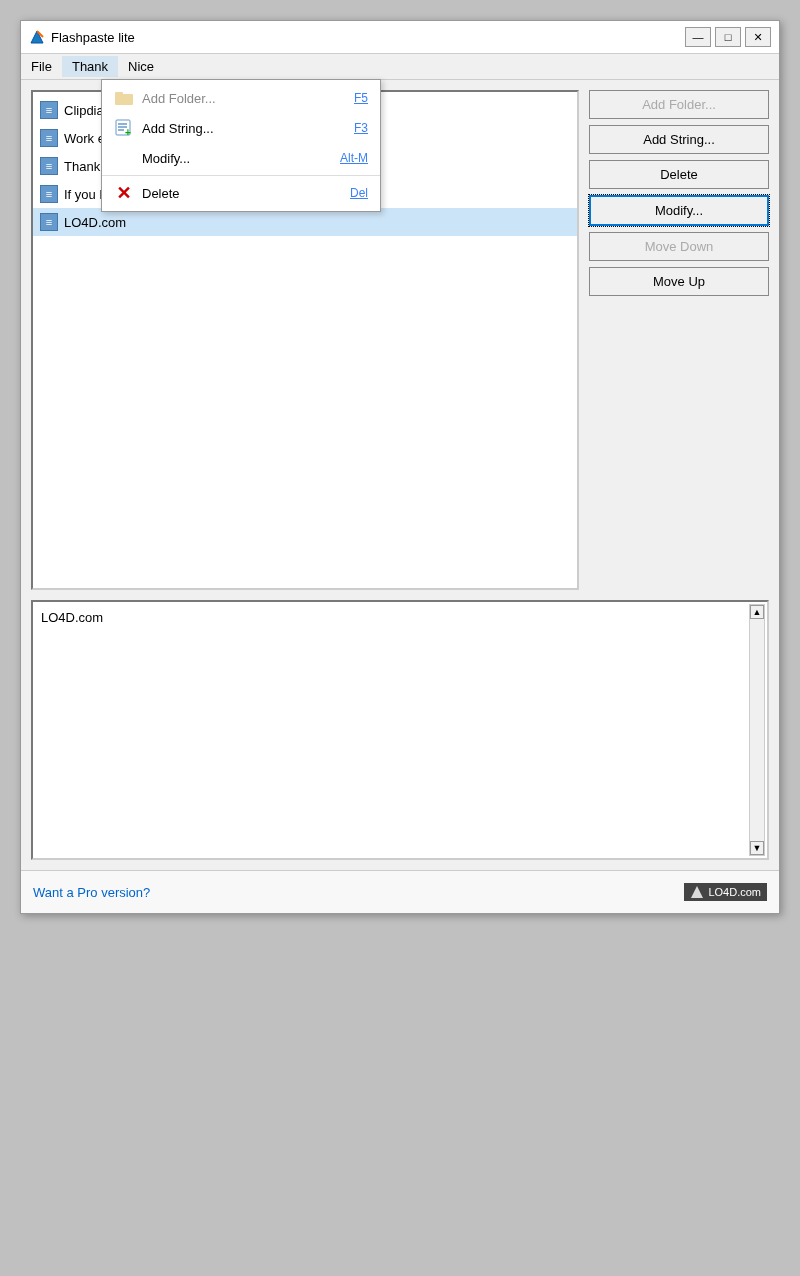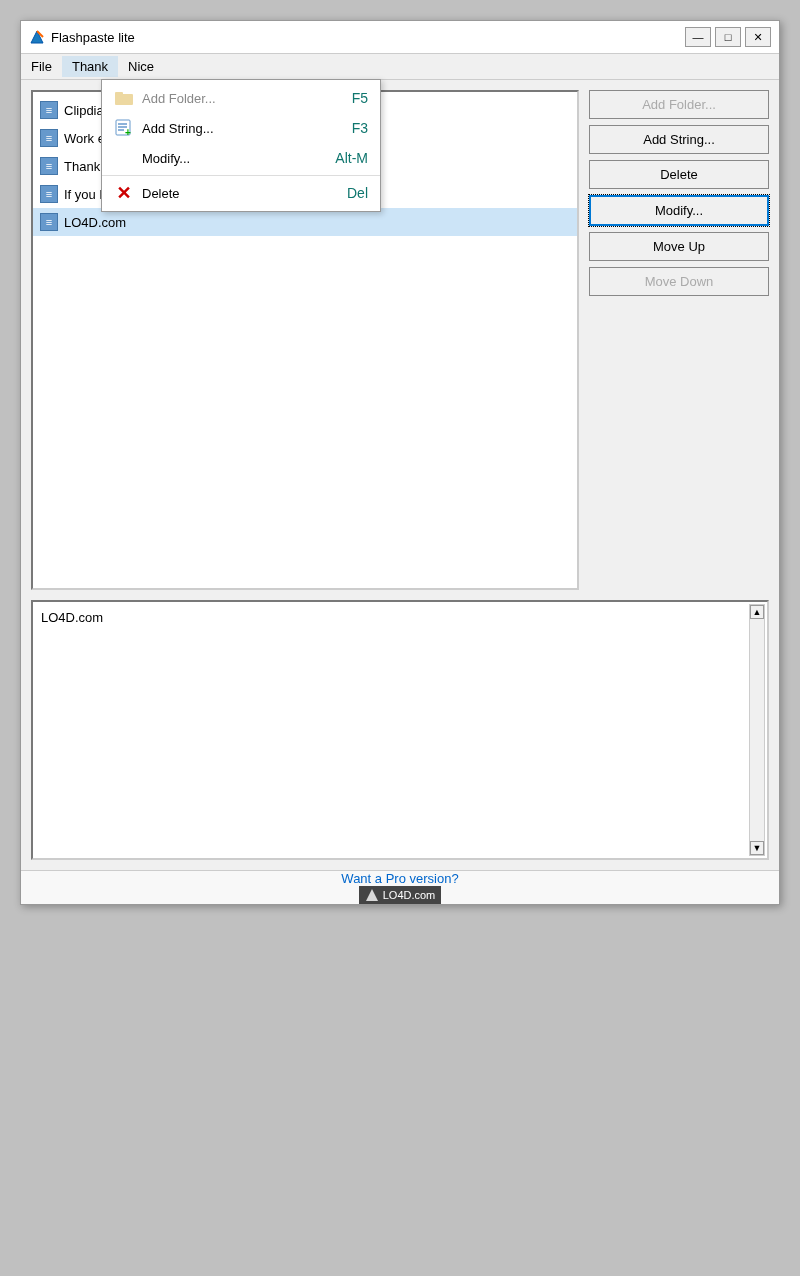--- a/index.html
+++ b/index.html
@@ -93,21 +93,21 @@
     .dropdown-item.enabled { color: #000; }
     .dropdown-item .item-icon {
       width: 20px;
       height: 20px;
       display: flex;
       align-items: center;
       justify-content: center;
       flex-shrink: 0;
     }
     .dropdown-item .item-label { flex: 1; }
-    .dropdown-item .item-shortcut { color: #0f766e; font-size: 14px; }
+    .dropdown-item .item-shortcut { color: #3b82f6; font-size: 12px; text-decoration: underline; }
     .dropdown-separator {
       height: 1px;
       background: #ddd;
       margin: 2px 0;
     }
 
     .main-content {
       display: flex;
       padding: 10px;
       gap: 10px;
@@ -208,26 +208,25 @@
       display: flex;
       align-items: center;
       justify-content: center;
       font-size: 9px;
       cursor: pointer;
     }
 
     .promo-bar {
       background: #f8f8f8;
       border-top: 1px solid #ccc;
-      padding: 0;
+      padding: 12px;
       text-align: center;
       display: flex;
       justify-content: space-between;
       align-items: center;
-      flex-direction: column;
     }
     .promo-link {
       color: #0066cc;
       text-decoration: none;
       font-size: 13px;
     }
     .promo-logo {
       background: #444;
       color: #fff;
       padding: 2px 6px;
@@ -337,22 +336,22 @@
         <div class="list-item-icon"></div>
         <span class="list-item-text">LO4D.com</span>
       </div>
     </div>
 
     <div class="right-panel">
       <button class="right-btn disabled">Add Folder...</button>
       <button class="right-btn">Add String...</button>
       <button class="right-btn">Delete</button>
       <button class="right-btn focused">Modify...</button>
+      <button class="right-btn disabled">Move Down</button>
       <button class="right-btn">Move Up</button>
-      <button class="right-btn disabled">Move Down</button>
       <div class="spacer"></div>
     </div>
   </div>
 
   <div class="preview-panel">
     <span>LO4D.com</span>
     <div class="preview-scrollbar">
       <div class="scroll-arrow">▲</div>
       <div class="scroll-arrow">▼</div>
     </div>

